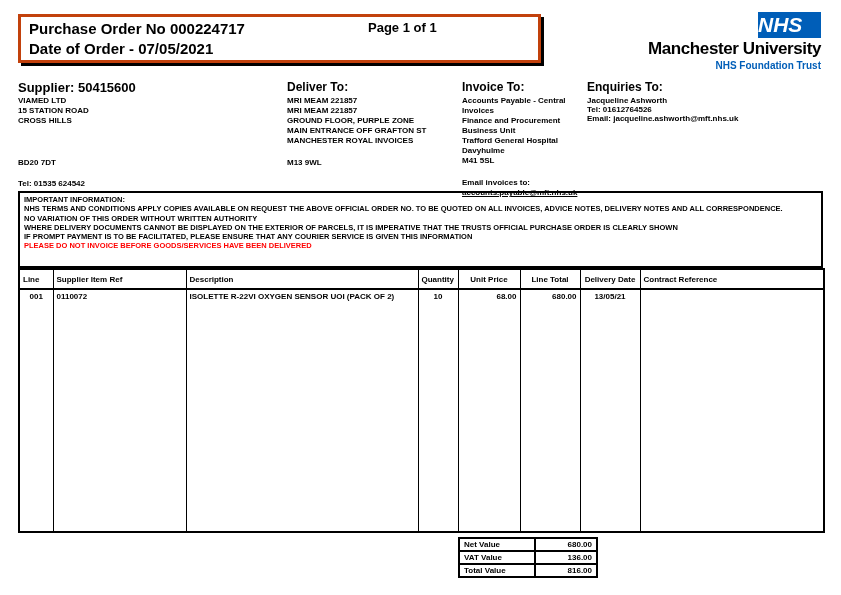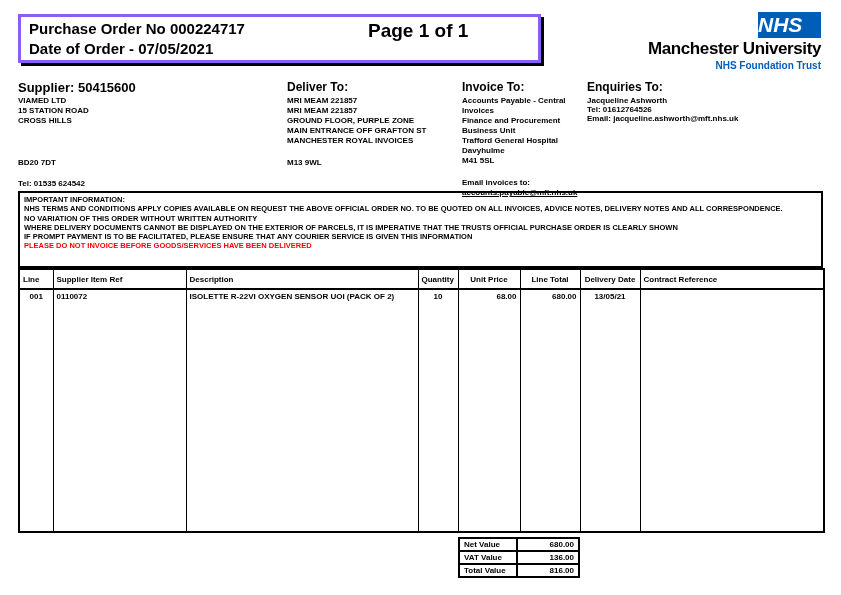--- a/index.html
+++ b/index.html
@@ -5,24 +5,24 @@
   * { margin:0; padding:0; box-sizing:border-box; }
   html,body { background:#ffffff; }
   .page {
     position:relative; width:841px; height:595px; background:#ffffff;
     font-family:"Liberation Sans", sans-serif; font-weight:bold; color:#000;
     overflow:hidden;
   }
   
   .po-box {
     position:absolute; left:18px; top:14px; width:523px; height:49px;
-    border:3px solid #8b5cf6; box-shadow:3px 3px 0 0 #000; background:#fff;
+    border:3px solid #c2410c; box-shadow:3px 3px 0 0 #000; background:#fff;
   }
   .po-no   { position:absolute; left:8px;  top:3px;  font-size:15px; white-space:nowrap; }
-  .po-page { position:absolute; left:347px; top:3px; font-size:19px; white-space:nowrap; }
+  .po-page { position:absolute; left:347px; top:3px; font-size:13px; white-space:nowrap; }
   .po-date { position:absolute; left:8px;  top:23px; font-size:15px; white-space:nowrap; }
   
   .logo { position:absolute; top:12px; right:20px; width:175px; text-align:right; }
   .nhs-badge {
     display:inline-block; background:#005EB8; color:#fff; font-style:italic;
     font-size:21px; line-height:26px; width:63px; height:26px; text-align:left;
   }
   .org   { font-size:17px; letter-spacing:-0.4px; white-space:nowrap; margin-top:1px; }
   .trust { font-size:10px; color:#005EB8; margin-top:1px; }
   
@@ -52,21 +52,21 @@
   }
   .po-table td { height:243px; vertical-align:top; }
   .ha-c { text-align:center !important; }
   .ta-c { text-align:center; }
   .ta-r { text-align:right; }
   
   .tot-table {
     position:absolute; left:458px; top:537px; border-collapse:collapse; font-size:8px;
   }
   .tot-table td { border:2px solid #000; height:13px; padding:1px 4px; vertical-align:middle; }
-  .tot-label { width:58px; text-align:left; }
+  .tot-label { width:76px; text-align:left; }
   .tot-value { width:62px; text-align:right; }
 </style>
 </head>
 <body>
 
 <div class="page">
 
   <div class="po-box">
     <div class="po-no">Purchase Order No 000224717</div>
     <div class="po-page">Page 1 of 1</div>

